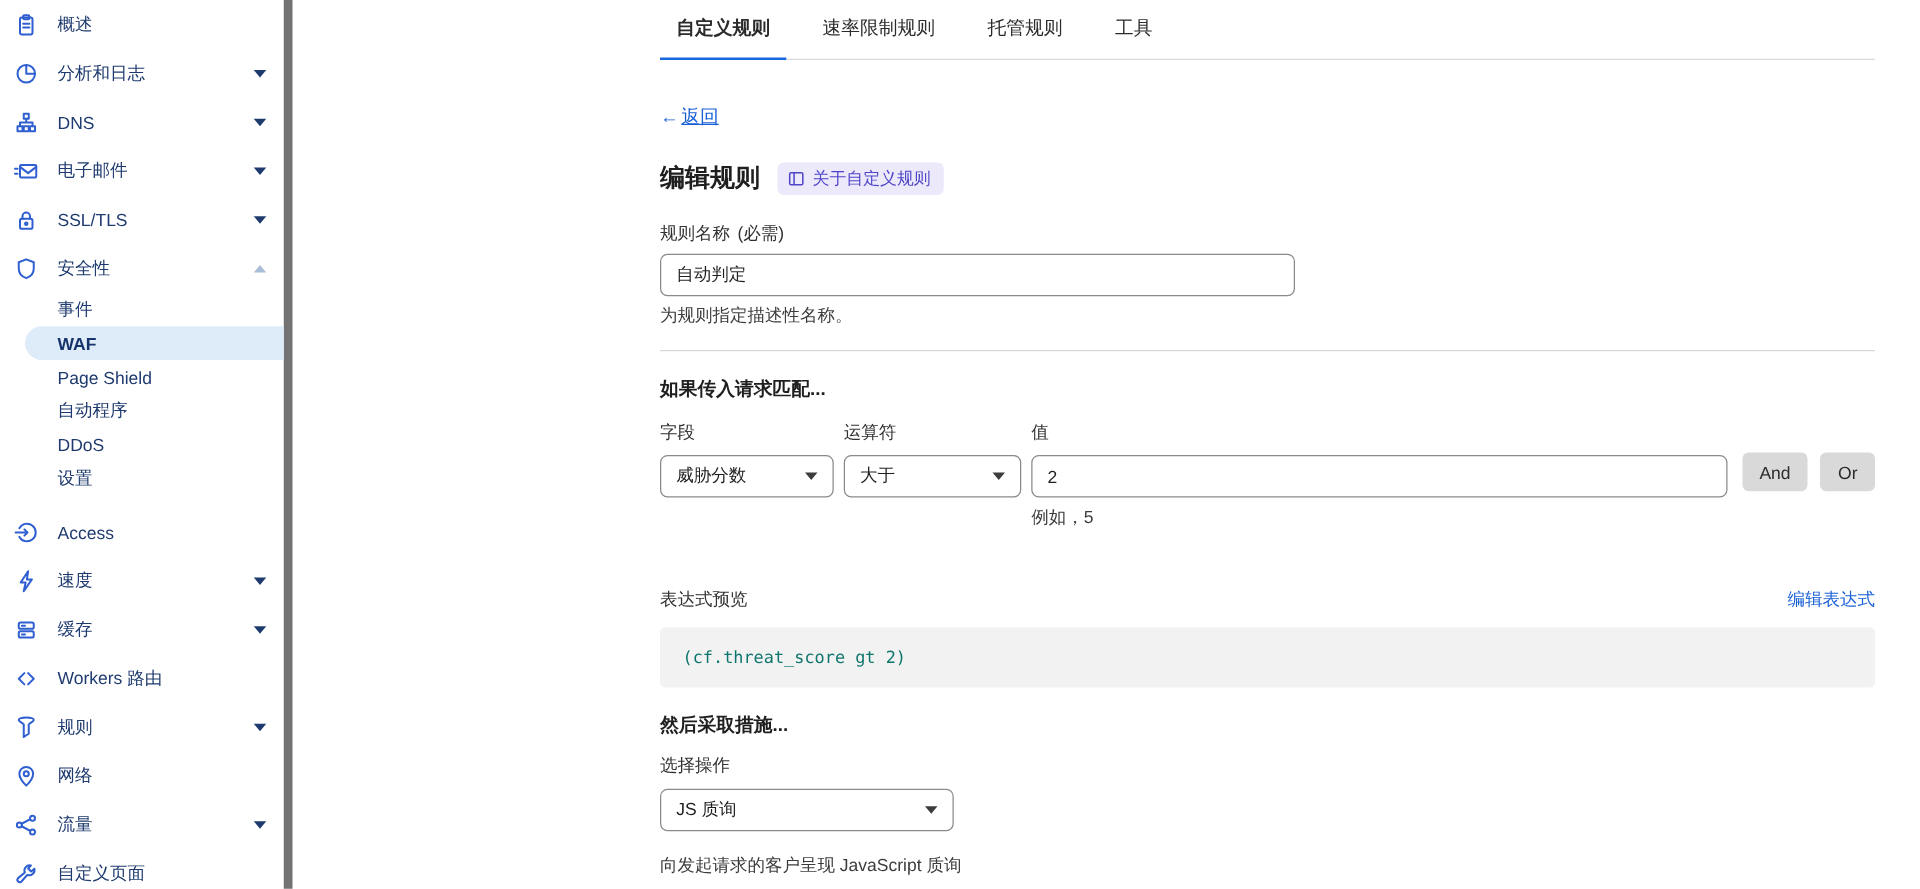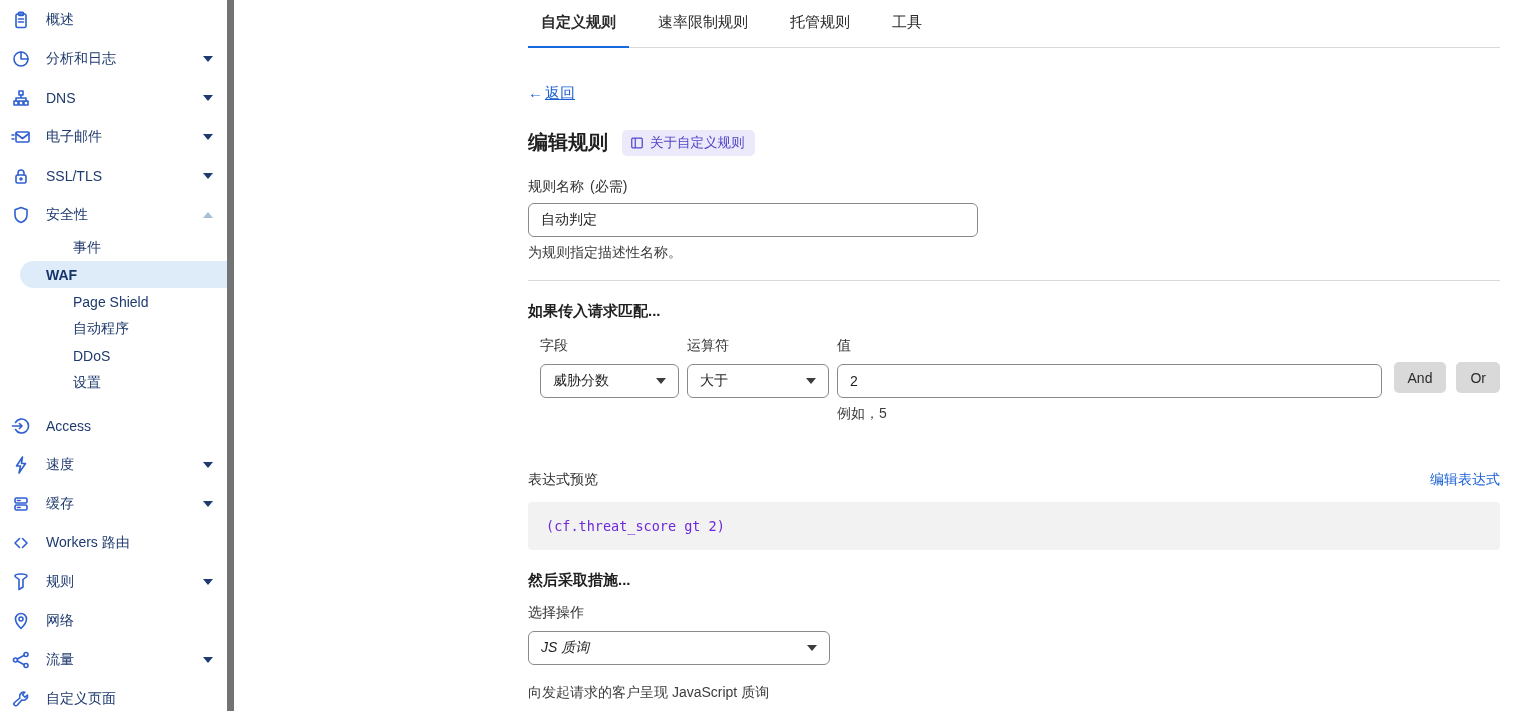--- a/index.html
+++ b/index.html
@@ -13,21 +13,21 @@
     color:#1e3a6e; font-size:14px; cursor:pointer; position:relative; }
   .side-item .ico { width:22px; height:20px; display:flex; align-items:center;
     justify-content:center; flex:0 0 22px; }
   .side-item .lbl { margin-left:14px; white-space:nowrap; }
   .chev { position:absolute; right:14px; width:0; height:0;
     border-left:5px solid transparent; border-right:5px solid transparent;
     border-top:6px solid #1e3a6e; }
   .chev-up { position:absolute; right:14px; width:0; height:0;
     border-left:5px solid transparent; border-right:5px solid transparent;
     border-bottom:6px solid #a9bdd4; }
-  .sub-item { display:flex; align-items:center; height:27px; padding-left:73px;
+  .sub-item { display:flex; align-items:center; height:27px; padding-left:46px;
     color:#1e3a6e; font-size:14px; cursor:pointer; }
   .sub-item.active { font-weight:bold; color:#16346b; background:#deebf9;
     margin-left:20px; padding-left:26px; border-radius:16px 0 0 16px; }
   .side-gap { height:10px; }
   svg.sicon { stroke:#2f5fd0; fill:none; stroke-width:1.6; stroke-linecap:round;
     stroke-linejoin:round; }
 
   
   .main { position:absolute; left:528px; top:0; width:972px; }
 
@@ -46,29 +46,29 @@
   h1.page-title { font-size:20px; font-weight:bold; color:#1f1f1f; }
   .badge { margin-left:14px; background:#ece9fb; color:#5046c8; font-size:13.5px;
     padding:4px 10px 4px 8px; border-radius:5px; display:inline-flex;
     align-items:center; gap:6px; cursor:pointer; }
   .badge svg { stroke:#5046c8; fill:none; stroke-width:1.4; }
 
   .field-label { margin-top:22px; font-size:14px; color:#313131; }
   .req { color:#313131; margin-left:6px; }
   input.text-input { margin-top:7px; height:34px; border:1px solid #8a8a8a;
     border-radius:6px; font-size:14px; padding:0 12px; color:#1f1f1f;
-    font-family:inherit; background:#fff; width:450px; display:block; }
+    font-family:inherit; background:#fff; width:508px; display:block; }
   .help { margin-top:7px; font-size:14px; color:#3c3c3c; }
 
   .divider { border-top:1px solid #d9d9d9; margin-top:18px; }
 
   .section-h { margin-top:21px; font-size:15px; font-weight:bold; color:#1f1f1f; }
 
   .cond-row { display:flex; margin-top:16px; }
-  .col { display:flex; flex-direction:column;margin-left:12px; }
+  .col { display:flex; flex-direction:column; }
   .col + .col { margin-left:8px; }
   .col .clabel { font-size:14px; color:#313131; margin-bottom:9px; }
   .select { height:34px; border:1px solid #8a8a8a; border-radius:6px;
     background:#fff; display:flex; align-items:center; padding:0 12px;
     font-size:14px; color:#1f1f1f; cursor:pointer; position:relative; }
   .select .sarrow { position:absolute; right:12px; width:0; height:0;
     border-left:5px solid transparent; border-right:5px solid transparent;
     border-top:6px solid #3c3c3c; }
   .w-field { width:139px; } .w-op { width:142px; }
   .col-value { flex:1; }
@@ -78,23 +78,23 @@
     padding:0 14px; font-size:14px; color:#2b2b2b; cursor:pointer;
     font-family:inherit; }
 
   .expr-row { margin-top:48px; display:flex; justify-content:space-between;
     align-items:baseline; }
   .expr-row .elabel { font-size:14px; color:#313131; }
   .expr-row a { font-size:14px; color:#1b61d6; 
     cursor:pointer; }
   .expr-box { margin-top:13px; background:#f2f2f2; border-radius:4px;
     padding:16px 18px; font-family:"DejaVu Sans Mono","Liberation Mono",monospace;
-    font-size:13.5px; color:#6d28d9; }
-
-  .action-select { width:302px; margin-top:9px;font-style:italic; }
+    font-size:13.5px; color:#0f766e; }
+
+  .action-select { width:235px; margin-top:9px; }
   .action-help { margin-top:19px; font-size:14px; color:#3c3c3c; }
 </style>
 </head>
 <body>
 
 <nav class="sidebar">
 
   <div class="side-item">
     <span class="ico">
       <svg class="sicon" width="20" height="20" viewBox="0 0 20 20">

